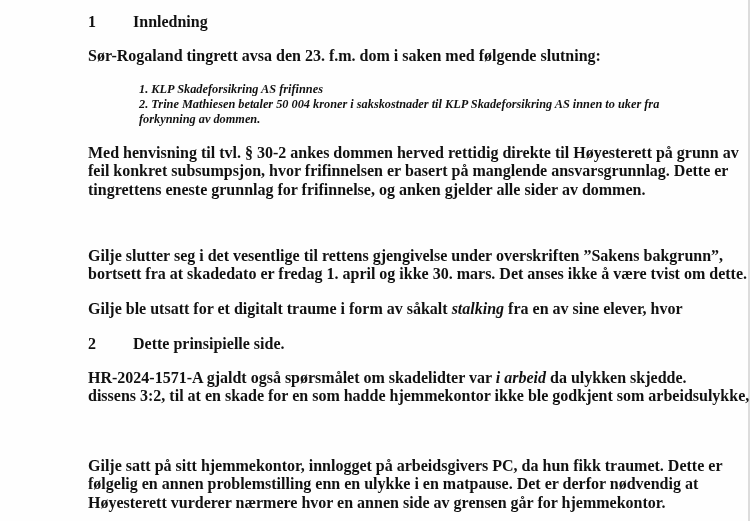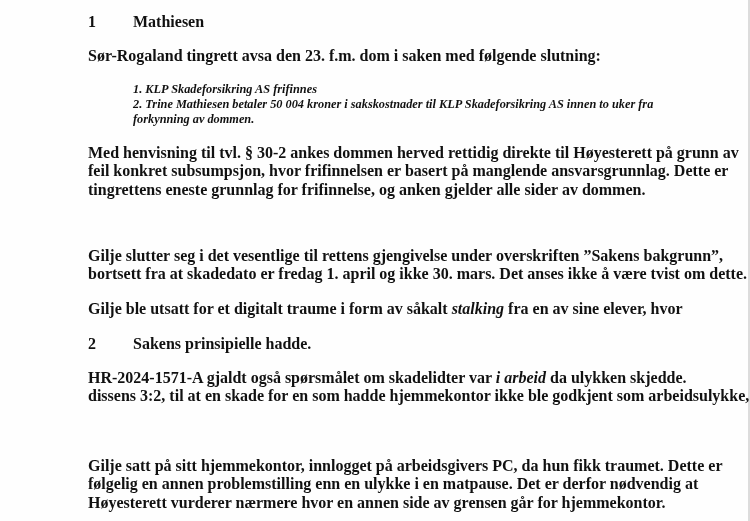--- a/index.html
+++ b/index.html
@@ -19,35 +19,35 @@
   .heading {
     font-weight: bold; font-size: 16px; line-height: 18px;
     display: flex;
   }
   .heading .num { width: 45px; }
   p.body {
     margin: 0; font-size: 16px; line-height: 18.4px;
     width: 660px; white-space: nowrap; font-weight: bold;
   }
   .list {
-    left: 45px; font-size: 12.3px; line-height: 15px;
+    left: 51px; font-size: 12.3px; line-height: 15px;
     font-weight: bold; font-style: italic; white-space: nowrap;
   }
   .list div { margin: 0; }
 </style>
 </head>
 <body>
 
 <div class="page-edge"></div>
 
 <div class="doc">
 
   <div class="block heading" style="top:13px;">
     <span class="num">1</span>
-    <span>Mathiesen</span>
+    <span>Innledning</span>
   </div>
 
   <p class="block body" style="top:47px;">Sør-Rogaland tingrett avsa den 23. f.m. dom i saken med følgende slutning:</p>
 
   <div class="block list" style="top:82px;">
     <div>1. KLP Skadeforsikring AS frifinnes</div>
     <div>2. Trine Mathiesen betaler 50 004 kroner i sakskostnader til KLP Skadeforsikring AS innen to uker fra</div>
     <div>forkynning av dommen.</div>
   </div>
 
@@ -61,21 +61,21 @@
     <p class="body">Gilje slutter seg i det vesentlige til rettens gjengivelse under overskriften ”Sakens bakgrunn”,</p>
     <p class="body">bortsett fra at skadedato er fredag 1. april og ikke 30. mars. Det anses ikke å være tvist om dette.</p>
   </div>
 
   <div class="block" style="top:300px;">
     <p class="body"><span>Gilje ble utsatt for et digitalt traume i form av såkalt </span><em>stalking</em><span> fra en av sine elever, hvor</span></p>
   </div>
 
   <div class="block heading" style="top:335px;">
     <span class="num">2</span>
-    <span>Sakens prinsipielle hadde.</span>
+    <span>Dette prinsipielle side.</span>
   </div>
 
   <div class="block" style="top:369px;">
     <p class="body"><span>HR-2024-1571-A gjaldt også spørsmålet om skadelidter var </span><em>i arbeid</em><span> da ulykken skjedde.</span></p>
     <p class="body">dissens 3:2, til at en skade for en som hadde hjemmekontor ikke ble godkjent som arbeidsulykke,</p>
   </div>
 
   <div class="block" style="top:457px;">
     <p class="body">Gilje satt på sitt hjemmekontor, innlogget på arbeidsgivers PC, da hun fikk traumet. Dette er</p>
     <p class="body">følgelig en annen problemstilling enn en ulykke i en matpause. Det er derfor nødvendig at</p>

